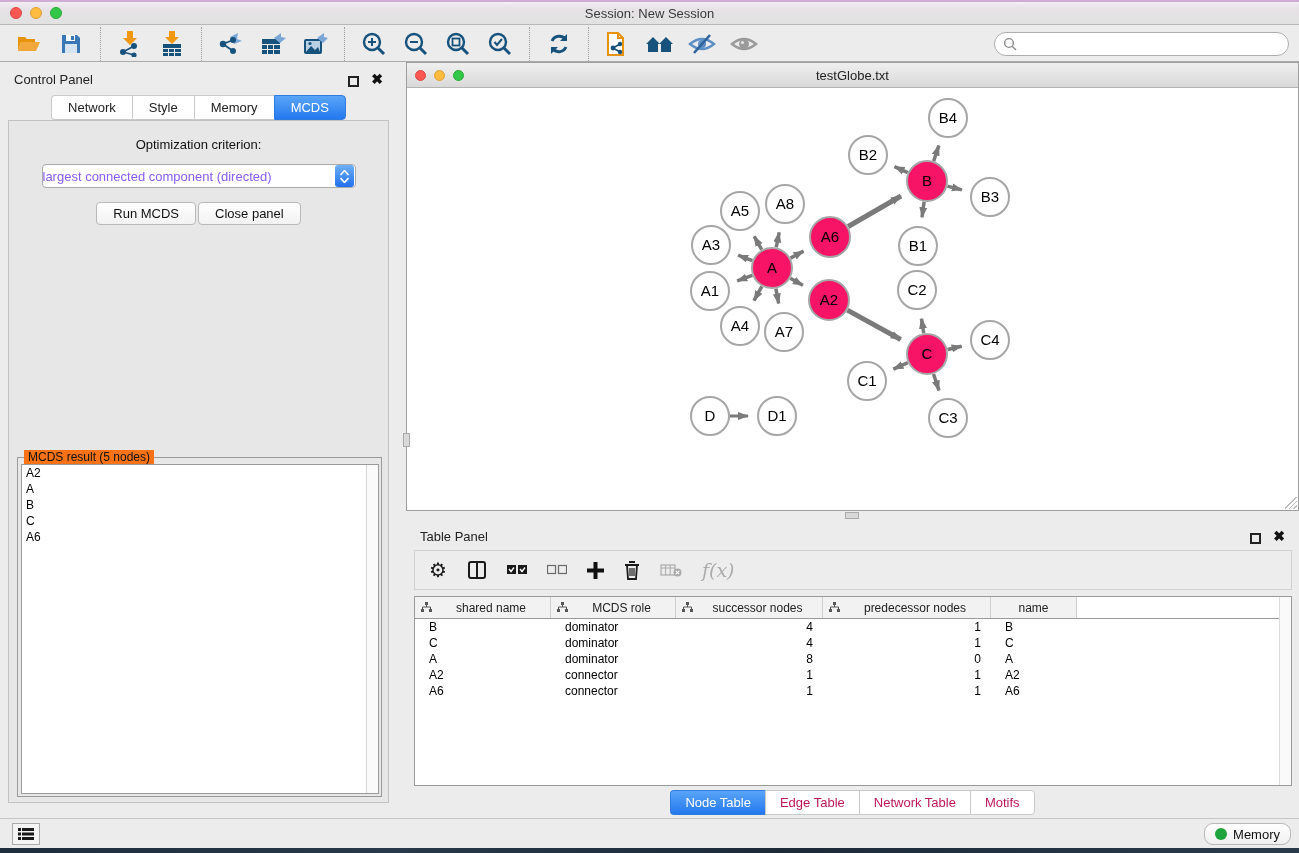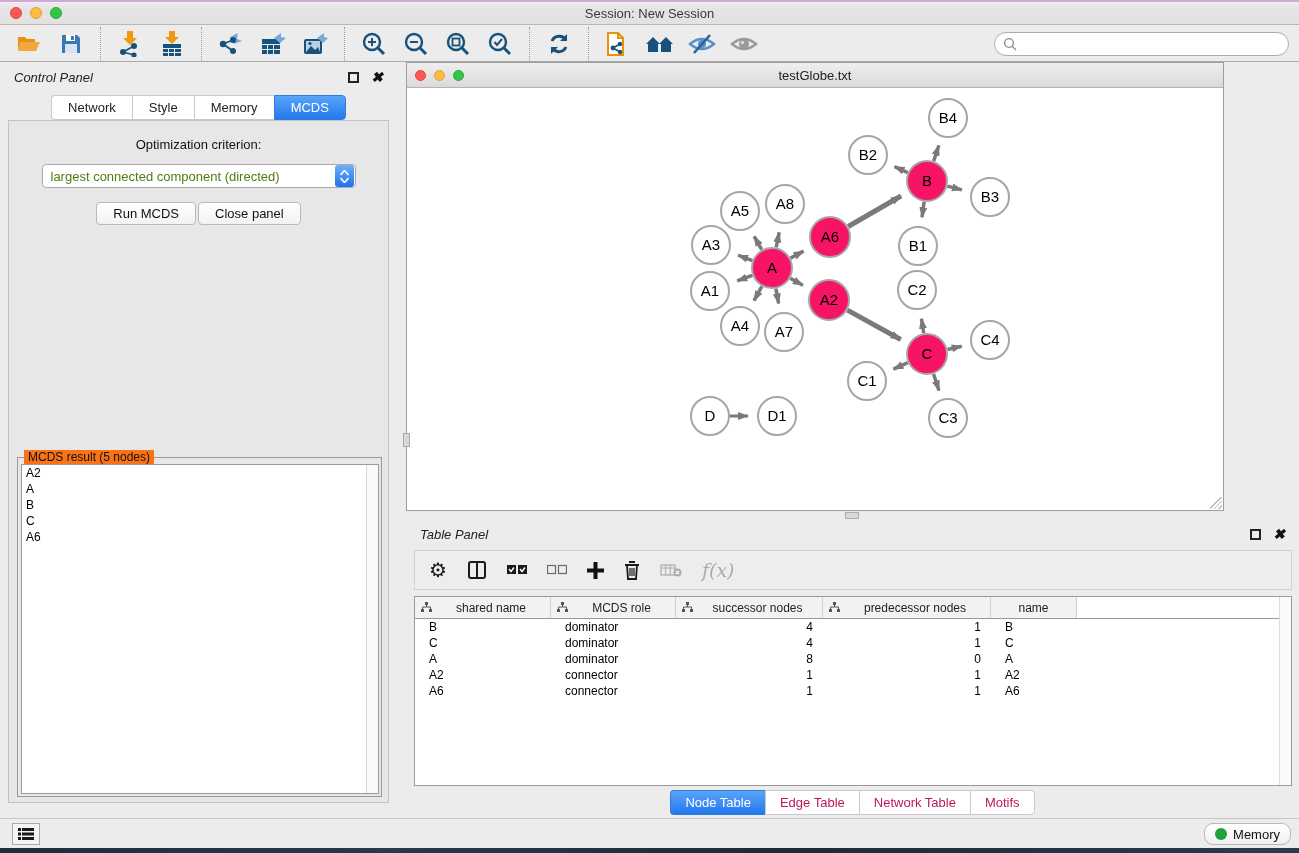--- a/index.html
+++ b/index.html
@@ -30,42 +30,42 @@
     justify-content:center; cursor:pointer; }
   .search-wrap { position:absolute; right:10px; top:5px; width:295px; height:24px;
     background:#FFF; border:1px solid #ADADAD; border-radius:12px;
     display:flex; align-items:center; padding:0 8px; }
   .search-wrap input { border:none; outline:none; flex:1; font-size:12px;
     margin-left:6px; background:transparent; font-family:"Liberation Sans",sans-serif; }
 
   
   .control-panel { position:absolute; left:0; top:63px; width:397px; height:748px;
     background:#ECECEC; }
-  .panel-header { height:28px; display:flex; align-items:center; padding:4px 14px;
-    font-size:13px; color:#222;font-style:italic; }
+  .panel-header { height:28px; display:flex; align-items:flex-end; padding:4px 14px;
+    font-size:13px; color:#222; }
   .panel-header .spacer { flex:1; }
   .float-icon { width:11px; height:11px; border:2px solid #222; margin-right:12px;
     cursor:pointer; }
   .close-icon { font-size:14px; font-weight:bold; color:#111; cursor:pointer; }
 
   .cp-tabs { display:flex; justify-content:center; margin-top:4px; }
   .cp-tab { font-size:13px; padding:4px 16px; background:#FFF;
     border:1px solid #C9C9C9; border-right:none; color:#222; cursor:pointer; }
   .cp-tab:first-child { border-radius:4px 0 0 4px; }
   .cp-tab:last-child { border-right:1px solid #C9C9C9; border-radius:0 4px 4px 0; }
   .cp-tab.selected { background:linear-gradient(#59A5F8,#2478EE); color:#FFF;
     border-color:#2E7CE0; }
 
   .cp-body { position:absolute; left:8px; top:57px; width:381px; height:683px;
     background:#E7E7E7; border:1px solid #C2C2C2; }
   .crit-label { text-align:center; margin-top:16px; font-size:13px; color:#111; }
   .combo { margin:12px auto 0; width:314px; height:24px; background:#FFF;
     border:1px solid #ABABAB; border-radius:4px; display:flex; align-items:center;
     cursor:pointer; }
-  .combo-text { flex:1; font-size:13px; padding-left:8px; color:#4d7c0f;
+  .combo-text { flex:1; font-size:13px; color:#8b5cf6;
     white-space:nowrap; overflow:hidden; }
   .combo-stepper { width:19px; height:22px; border-radius:3px; margin-right:1px;
     background:linear-gradient(#6FB0F9,#2070EC); display:flex; flex-direction:column;
     align-items:center; justify-content:center; gap:1px; }
   .combo-stepper svg { display:block; }
   .btn-row { display:flex; justify-content:center; gap:2px; margin-top:14px; }
   .mac-btn { background:linear-gradient(#FFFFFF,#F2F2F2); border:1px solid #B9B9B9;
     border-radius:4px; font-size:13px; color:#111; padding:3px 16px; cursor:pointer;
     font-family:"Liberation Sans",sans-serif; }
 
@@ -73,21 +73,21 @@
     border:1px solid #9A9A9A; }
   .groupbox-legend { position:absolute; top:-8px; left:6px; background:#f97316;
     padding:0 4px; font-size:12px; color:#111; }
   .result-list { position:absolute; left:3px; top:6px; width:358px; height:330px;
     background:#FFF; border:1px solid #9A9A9A; overflow:hidden; }
   .result-scroll { position:absolute; right:0; top:0; width:12px; height:100%;
     background:#FAFAFA; border-left:1px solid #D5D5D5; cursor:pointer; }
   .result-item { font-size:12px; padding:1px 4px; color:#000; cursor:pointer; }
 
   
-  .net-window { position:absolute; left:406px; top:62px; width:818px; height:449px;
+  .net-window { position:absolute; left:406px; top:62px; width:893px; height:449px;
     border:1px solid #9E9E9E; background:#FFF; }
   .net-titlebar { height:25px; background:linear-gradient(#EFEFEF,#D9D9D9);
     border-bottom:1px solid #B3B3B3; display:flex; align-items:center; position:relative; }
   .net-titlebar .lights { margin-left:8px; }
   .net-titlebar .light { width:11px; height:11px; }
   .net-title { position:absolute; left:0; right:0; text-align:center; font-size:13px;
     color:#222; }
   .net-canvas { position:relative; width:100%; height:422px; background:#FFF; }
   .net-canvas svg { display:block; }
   .grip-br { position:absolute; right:1px; bottom:1px; width:12px; height:12px;

